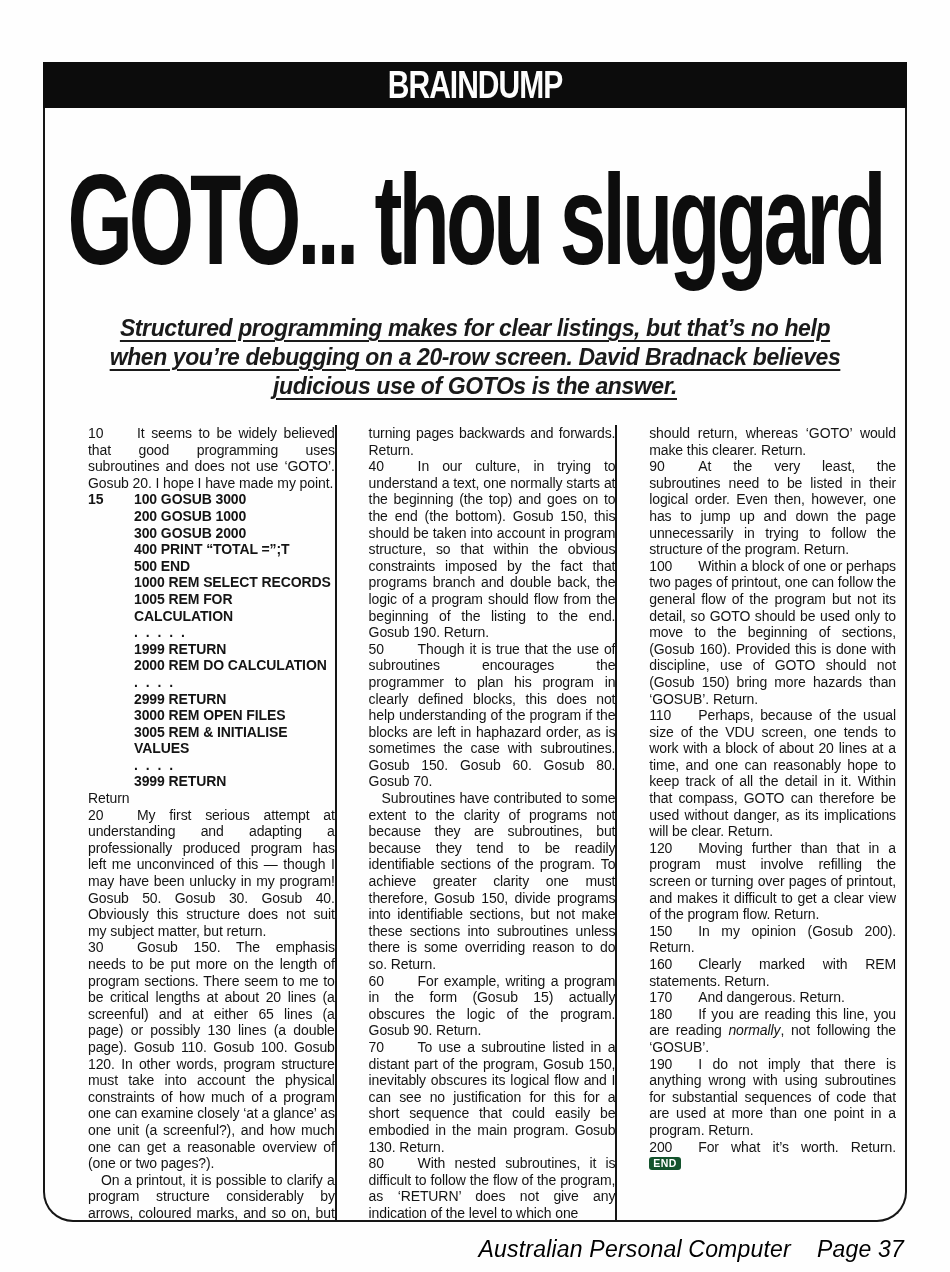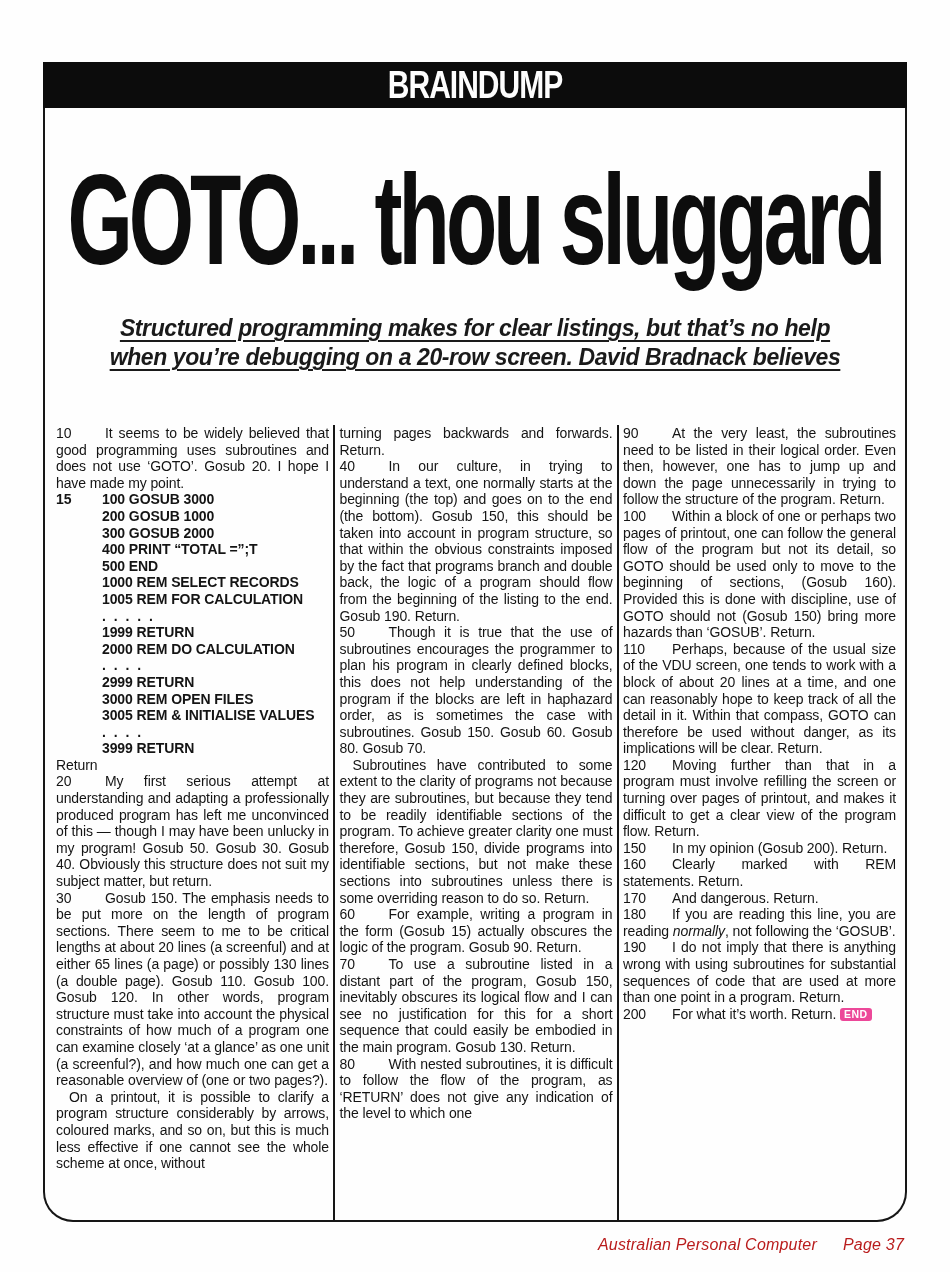--- a/index.html
+++ b/index.html
@@ -90,20 +90,21 @@
     display: flex;
     justify-content: space-between;
     overflow: hidden;
   }
   .col {
     width: 273px;
     font-size: 14px;
     line-height: 16.6px;
     text-align: justify;
     letter-spacing: -0.1px;
+    margin-left: 32px;
   }
   .divider {
     width: 2px;
     background: #161616;
     align-self: stretch;
   }
 
   .para { margin: 0; }
   .para.indent { text-indent: 13px; }
   .pnum {
@@ -119,38 +120,38 @@
     left: 0; top: 0;
     font-weight: bold;
   }
   .codeblock .code-line { padding-left: 46px; }
   .code-dots { letter-spacing: 2px; }
   .return-line { text-align: left; }
   .italic { font-style: italic; }
 
   .end-badge {
     display: inline-block;
-    background: #ec4899;
+    background: #14532d;
     color: #ffffff;
     font-weight: bold;
     font-size: 10.5px;
     line-height: 13px;
     padding: 0 4px;
     border-radius: 3px;
     vertical-align: 1px;
     letter-spacing: 0.5px;
   }
 
   .footer {
     position: absolute;
     right: 46px;
     top: 1236px;
     font-style: italic;
-    font-size: 16px;
-    color: #b91c1c;
+    font-size: 23px;
+    color: #000000;
     letter-spacing: 0.2px;
   }
   .footer .footer-pub { margin-right: 26px; }
 </style>
 </head>
 <body>
 
 <div class="page">
   <div class="article-box">
 
@@ -158,20 +159,21 @@
       <span class="masthead-title">BRAINDUMP</span>
     </div>
 
     <div class="headline-wrap">
       <span class="headline">GOTO... thou sluggard</span>
     </div>
 
     <div class="standfirst">
       <div><span class="sf-line">Structured programming makes for clear listings, but that’s no help</span></div>
       <div><span class="sf-line">when you’re debugging on a 20-row screen. David Bradnack believes</span></div>
+      <div><span class="sf-line">judicious use of GOTOs is the answer.</span></div>
     </div>
 
     <div class="body-cols">
       <div class="col">
           <div class="para"><span class="pnum">10</span>It seems to be widely believed that good programming uses subroutines and does not use ‘GOTO’. Gosub 20. I hope I have made my point.</div>
           <div class="codeblock">
             <span class="cb-num">15</span>
             <div class="code-line">100 GOSUB 3000</div>
             <div class="code-line">200 GOSUB 1000</div>
             <div class="code-line">300 GOSUB 2000</div>
@@ -199,20 +201,21 @@
           <div class="para">turning pages backwards and forwards. Return.</div>
           <div class="para"><span class="pnum">40</span>In our culture, in trying to understand a text, one normally starts at the beginning (the top) and goes on to the end (the bottom). Gosub 150, this should be taken into account in program structure, so that within the obvious constraints imposed by the fact that programs branch and double back, the logic of a program should flow from the beginning of the listing to the end. Gosub 190. Return.</div>
           <div class="para"><span class="pnum">50</span>Though it is true that the use of subroutines encourages the programmer to plan his program in clearly defined blocks, this does not help understanding of the program if the blocks are left in haphazard order, as is sometimes the case with subroutines. Gosub 150. Gosub 60. Gosub 80. Gosub 70.</div>
           <div class="para indent">Subroutines have contributed to some extent to the clarity of programs not because they are subroutines, but because they tend to be readily identifiable sections of the program. To achieve greater clarity one must therefore, Gosub 150, divide programs into identifiable sections, but not make these sections into subroutines unless there is some overriding reason to do so. Return.</div>
           <div class="para"><span class="pnum">60</span>For example, writing a program in the form (Gosub 15) actually obscures the logic of the program. Gosub 90. Return.</div>
           <div class="para"><span class="pnum">70</span>To use a subroutine listed in a distant part of the program, Gosub 150, inevitably obscures its logical flow and I can see no justification for this for a short sequence that could easily be embodied in the main program. Gosub 130. Return.</div>
           <div class="para"><span class="pnum">80</span>With nested subroutines, it is difficult to follow the flow of the program, as ‘RETURN’ does not give any indication of the level to which one</div>
         </div>
       <div class="divider"></div>
       <div class="col">
+          <div class="para">should return, whereas ‘GOTO’ would make this clearer. Return.</div>
           <div class="para"><span class="pnum">90</span>At the very least, the subroutines need to be listed in their logical order. Even then, however, one has to jump up and down the page unnecessarily in trying to follow the structure of the program. Return.</div>
           <div class="para"><span class="pnum">100</span>Within a block of one or perhaps two pages of printout, one can follow the general flow of the program but not its detail, so GOTO should be used only to move to the beginning of sections, (Gosub 160). Provided this is done with discipline, use of GOTO should not (Gosub 150) bring more hazards than ‘GOSUB’. Return.</div>
           <div class="para"><span class="pnum">110</span>Perhaps, because of the usual size of the VDU screen, one tends to work with a block of about 20 lines at a time, and one can reasonably hope to keep track of all the detail in it. Within that compass, GOTO can therefore be used without danger, as its implications will be clear. Return.</div>
           <div class="para"><span class="pnum">120</span>Moving further than that in a program must involve refilling the screen or turning over pages of printout, and makes it difficult to get a clear view of the program flow. Return.</div>
           <div class="para"><span class="pnum">150</span>In my opinion (Gosub 200). Return.</div>
           <div class="para"><span class="pnum">160</span>Clearly marked with REM statements. Return.</div>
           <div class="para"><span class="pnum">170</span>And dangerous. Return.</div>
           <div class="para"><span class="pnum">180</span><span>If you are reading this line, you are reading </span><span class="italic">normally</span><span>, not following the ‘GOSUB’.</span></div>
           <div class="para"><span class="pnum">190</span>I do not imply that there is anything wrong with using subroutines for substantial sequences of code that are used at more than one point in a program. Return.</div>
           <div class="para"><span class="pnum">200</span>For what it’s worth. Return. <span class="end-badge">END</span></div>

